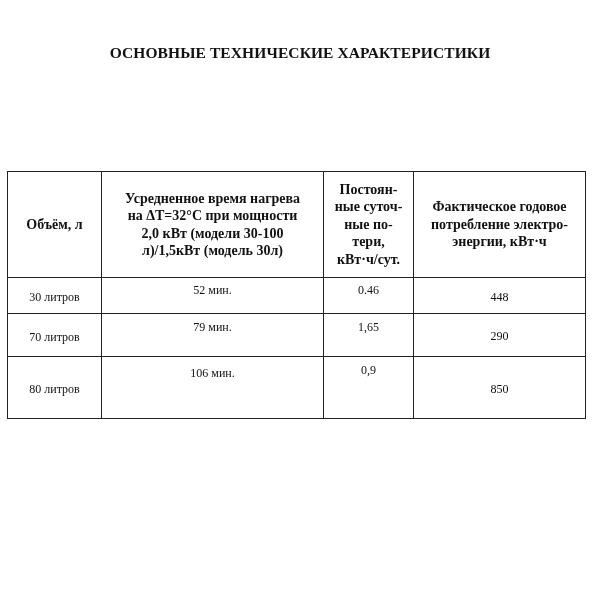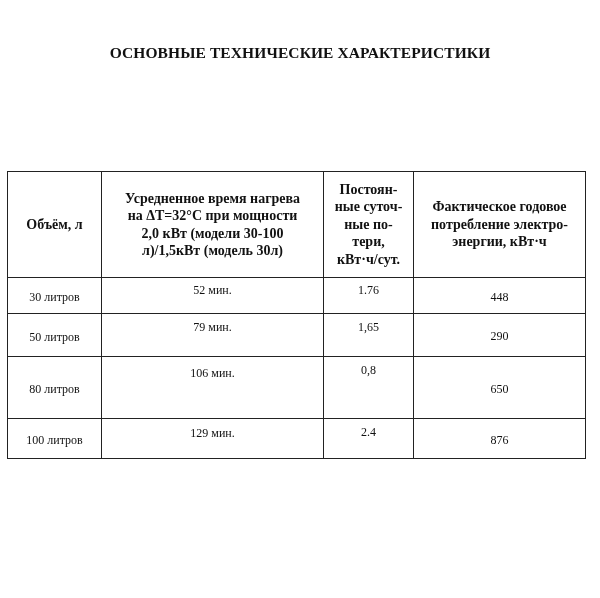--- a/index.html
+++ b/index.html
@@ -109,35 +109,29 @@
     <th>
       <span class="hdr-line">Фактическое годовое</span>
       <span class="hdr-line">потребление электро-</span>
       <span class="hdr-line">энергии, кВт·ч</span>
     </th>
   </tr>
 
   <tr class="r0">
     <td class="cell-volume">30 литров</td>
     <td class="cell-time">52 мин.</td>
-    <td class="cell-loss">1.76</td>
+    <td class="cell-loss">0.46</td>
     <td class="cell-energy">448</td>
   </tr>
   <tr class="r1">
-    <td class="cell-volume">50 литров</td>
+    <td class="cell-volume">70 литров</td>
     <td class="cell-time">79 мин.</td>
     <td class="cell-loss">1,65</td>
     <td class="cell-energy">290</td>
   </tr>
   <tr class="r2">
     <td class="cell-volume">80 литров</td>
     <td class="cell-time">106 мин.</td>
-    <td class="cell-loss">0,8</td>
-    <td class="cell-energy">650</td>
-  </tr>
-  <tr class="r3">
-    <td class="cell-volume">100 литров</td>
-    <td class="cell-time">129 мин.</td>
-    <td class="cell-loss">2.4</td>
-    <td class="cell-energy">876</td>
+    <td class="cell-loss">0,9</td>
+    <td class="cell-energy">850</td>
   </tr>
 </tbody>
   </table>
 
 </body></html>

